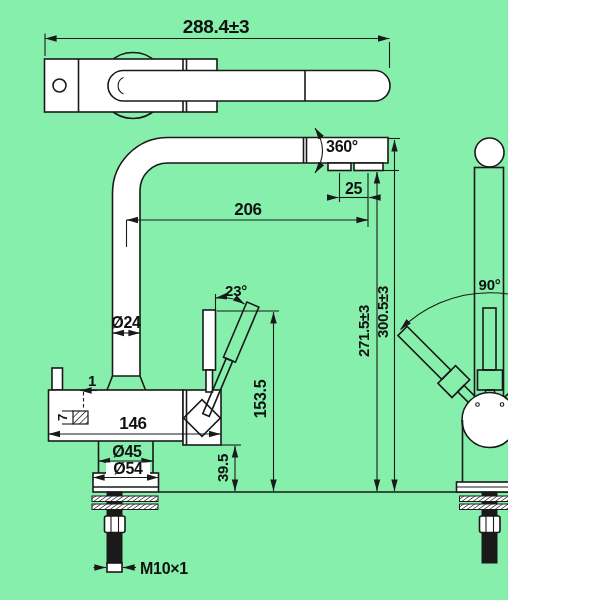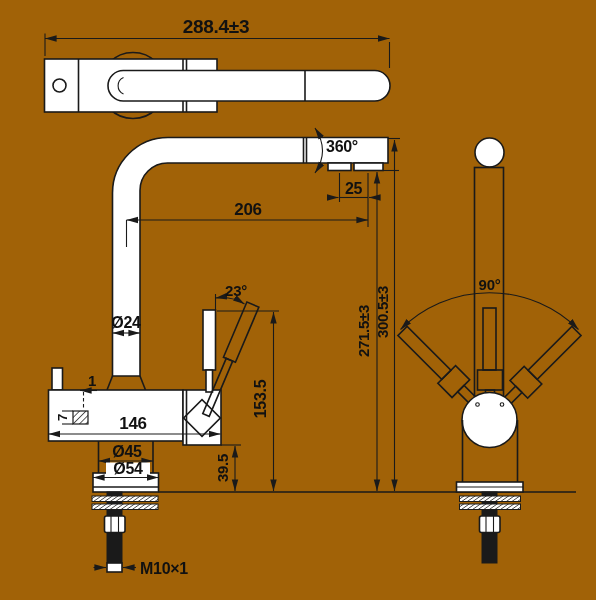--- a/index.html
+++ b/index.html
@@ -1,16 +1,16 @@
 <!DOCTYPE html>
 <html><head>
 <meta charset="utf-8">
 <style>
   html,body{margin:0;padding:0;background:#fff;}
-  .canvas{width:596px;height:600px;background:#a16207;position:relative;overflow:hidden;}
+  .canvas{width:508px;height:600px;background:#86efac;position:relative;overflow:hidden;}
   svg{display:block;}
   .ol{fill:#fff;stroke:#1a1a1a;stroke-width:1.6;}
   .on{fill:none;stroke:#1a1a1a;stroke-width:1.6;}
   .thin{fill:none;stroke:#1a1a1a;stroke-width:1.1;}
   .dim{fill:none;stroke:#1a1a1a;stroke-width:1.1;}
   .dash{fill:none;stroke:#1a1a1a;stroke-width:1.1;stroke-dasharray:3.5,2.5;}
   .blk{fill:#1a1a1a;stroke:#1a1a1a;stroke-width:1;}
   text{font-family:"Liberation Sans",sans-serif;font-weight:bold;fill:#111;letter-spacing:-0.3px;}
   .t19{font-size:19px;} .t17{font-size:17px;} .t16{font-size:16px;}
   .t15{font-size:15px;} .t13{font-size:13px;}

